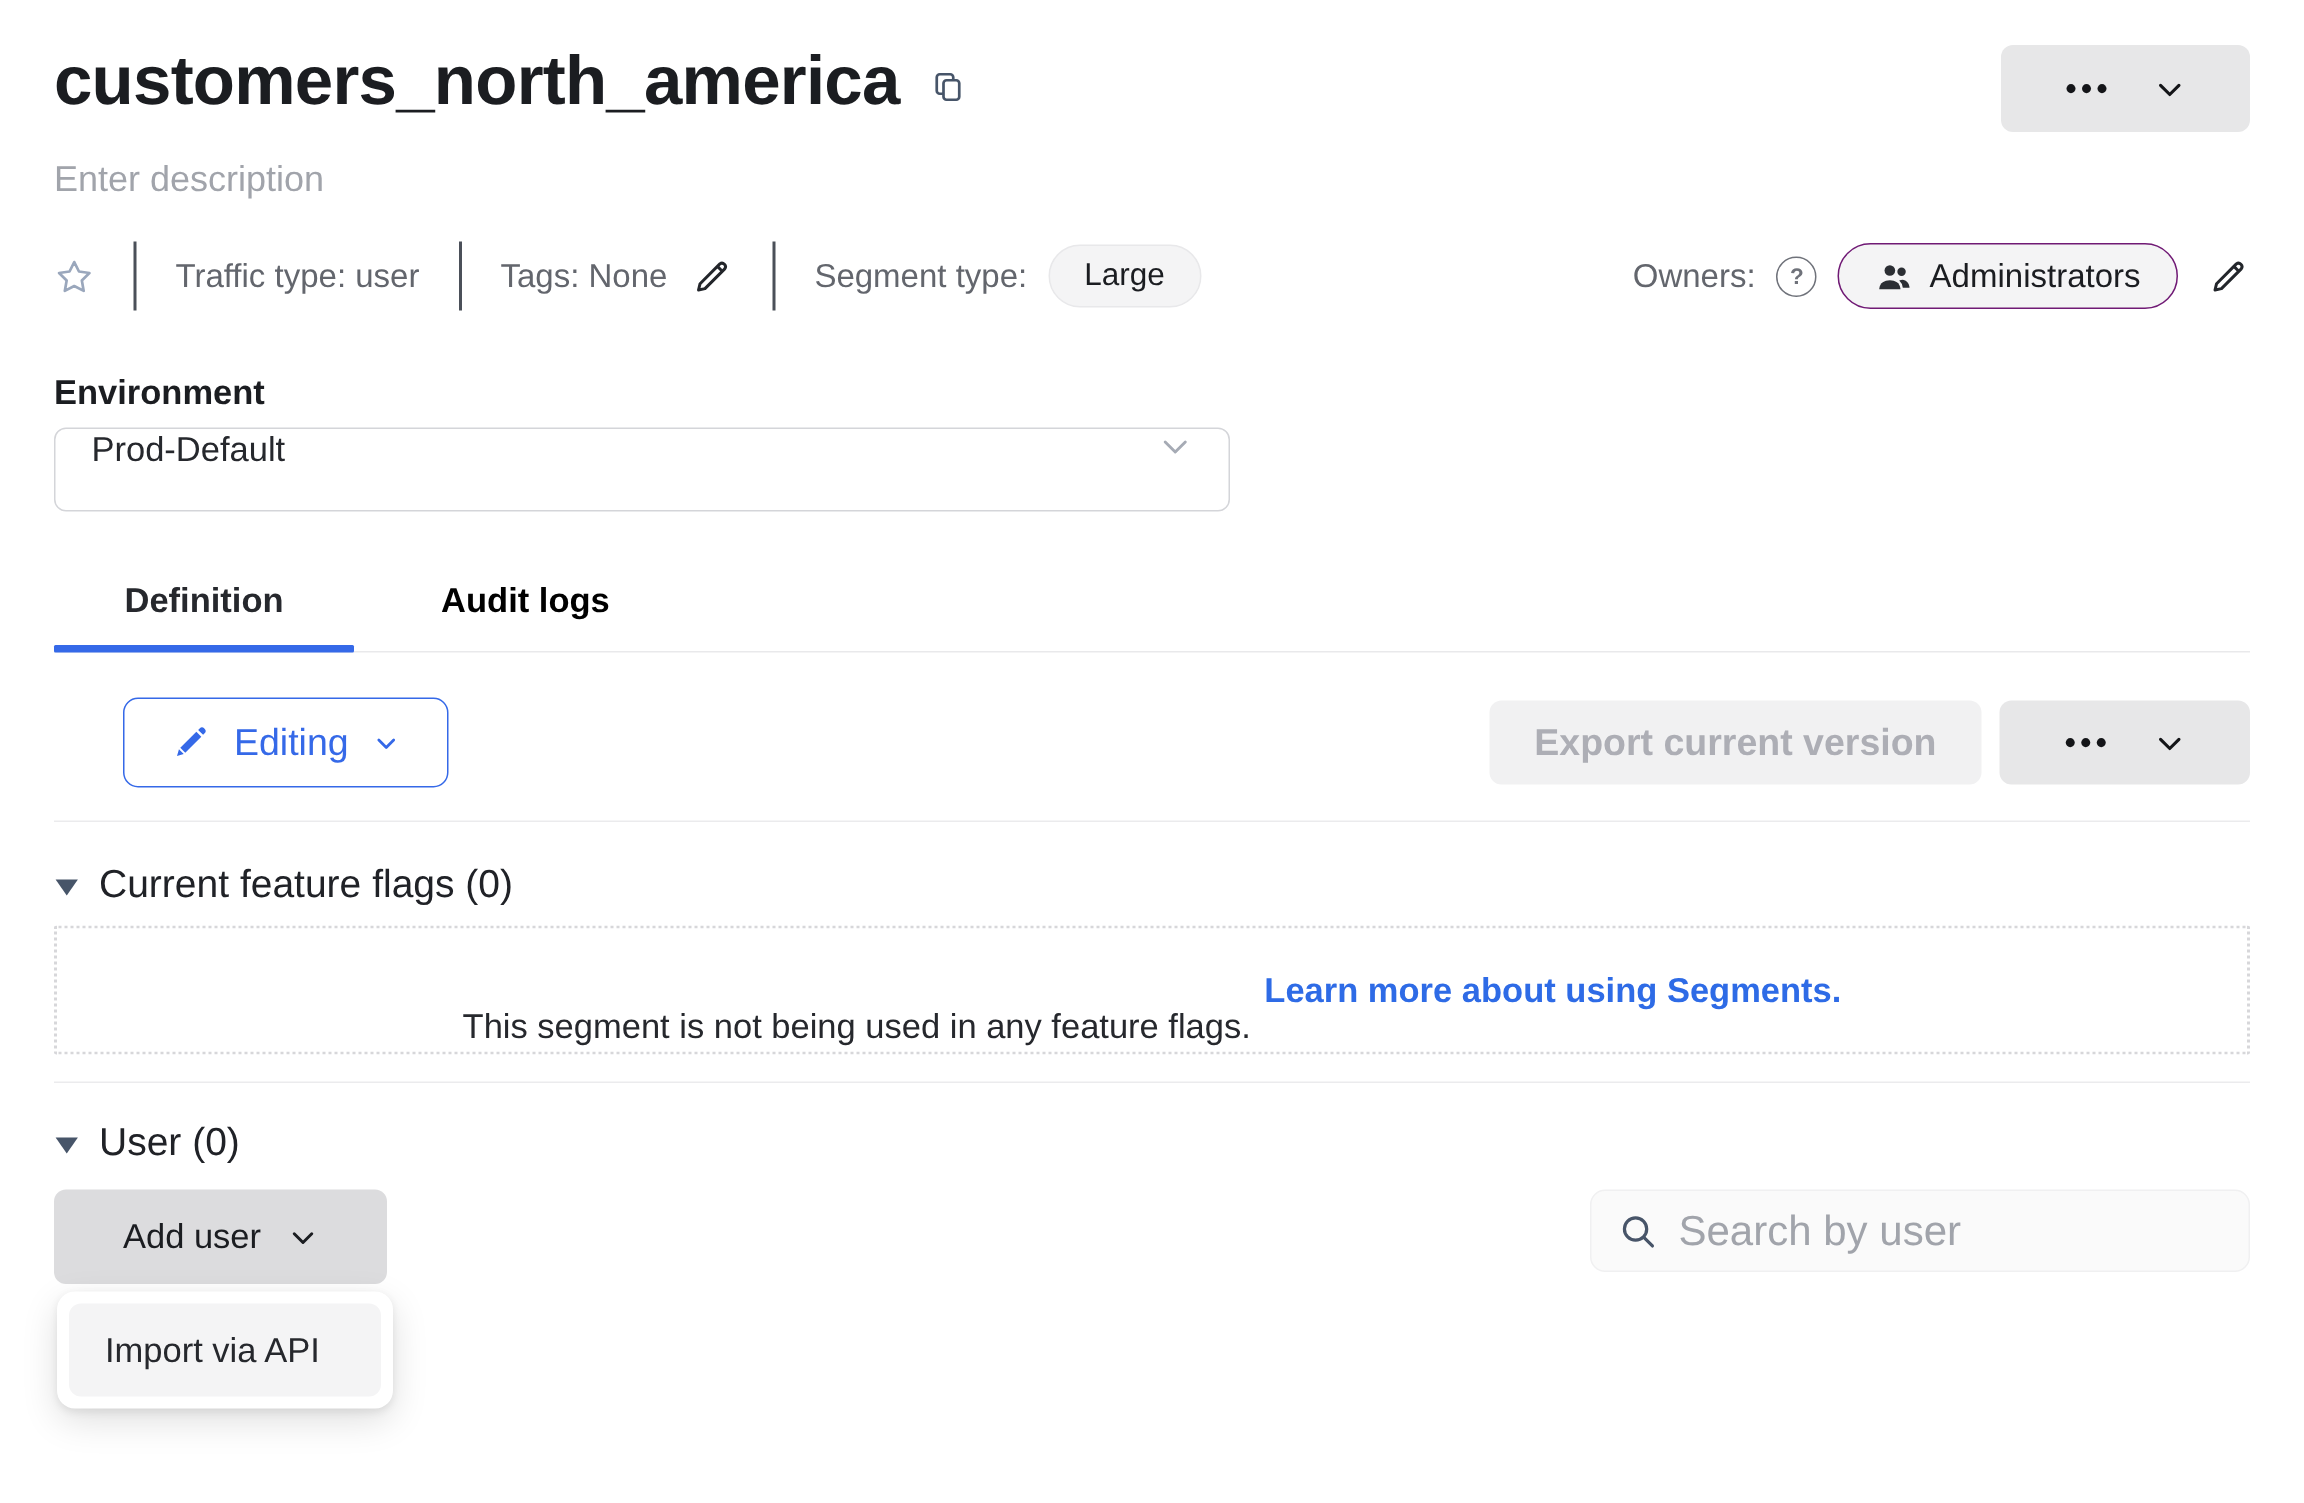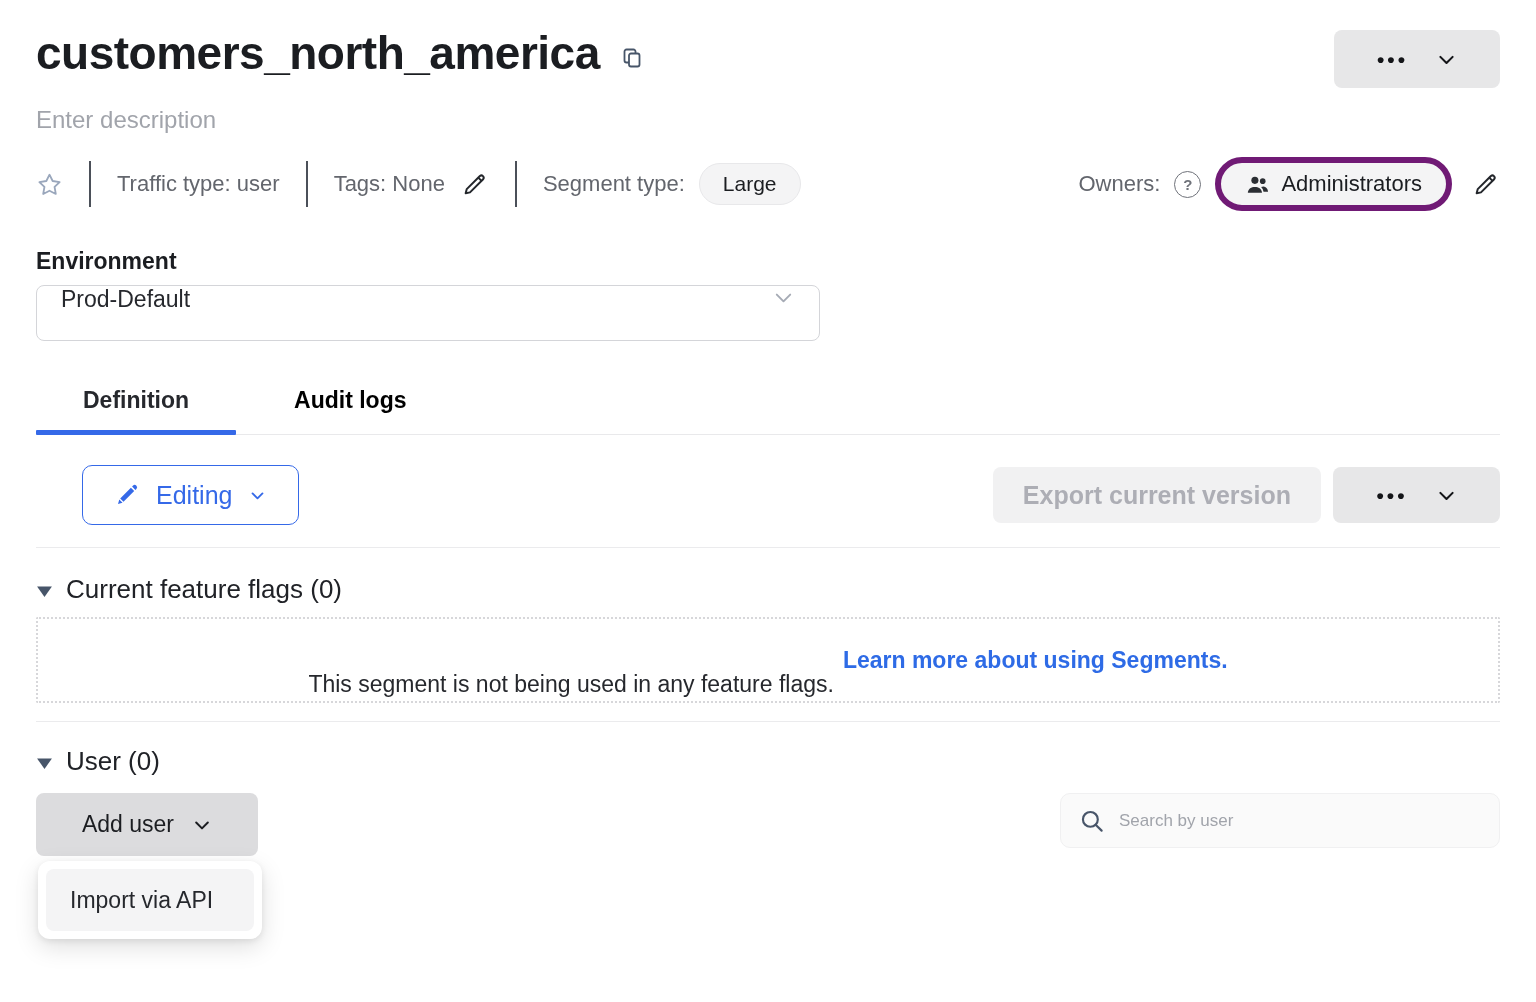--- a/index.html
+++ b/index.html
@@ -41,21 +41,21 @@
     border-radius: 999px; padding: 8px 23px; font-size: 21px; color: #1b1d21;
   }
   .meta-right { margin-left: auto; display: flex; align-items: center; gap: 14px; }
   .help-icon {
     width: 27px; height: 27px; border: 1.5px solid #6f727a; border-radius: 50%;
     color: #6f727a; font-size: 15px; display: inline-flex; align-items: center; justify-content: center;
     cursor: pointer; font-weight: 600;
   }
   .owner-chip {
     display: flex; align-items: center; gap: 11px; background: #f4f4f5;
-    border: 6px solid #701a75; border-radius: 999px; padding: 8px 24px; cursor: pointer;
+    border: 1px solid #701a75; border-radius: 999px; padding: 8px 24px; cursor: pointer;
   }
   .owner-chip .chip-label { font-size: 22px; color: #1b1d21; }
   .people-icon { color: #2b2e33; display: inline-flex; }
   .pencil-icon.owners { margin-left: 6px; }
 
   
   .env-label { margin-top: 40px; font-size: 23px; font-weight: 700; color: #1b1d21; }
   .env-select {
     margin-top: 10px; width: 784px; height: 56px;
     border: 1px solid #d4d5d9; border-radius: 8px; background: #fff;
@@ -128,21 +128,21 @@
     display: flex; align-items: center; padding: 0 24px;
     font-size: 23px; color: #26282d; cursor: pointer;
   }
   .search-box {
     width: 440px; height: 55px; background: #fafafa; border: 1px solid #f0f0f1;
     border-radius: 10px; display: flex; align-items: center; gap: 12px; padding: 0 17px;
   }
   .search-icon { color: #485569; display: inline-flex; flex: none; }
   .search-box input {
     border: none; outline: none; background: transparent; width: 100%;
-    font-size: 17px; color: #4d7c0f; font-family: inherit;
+    font-size: 28px; color: #4d7c0f; font-family: inherit;
   }
   .search-box input::placeholder { color: #a1a4ab; }
 </style>
 </head>
 <body>
 
 <div class="page">
 
   <div class="header-row">
     <div class="title-wrap">

